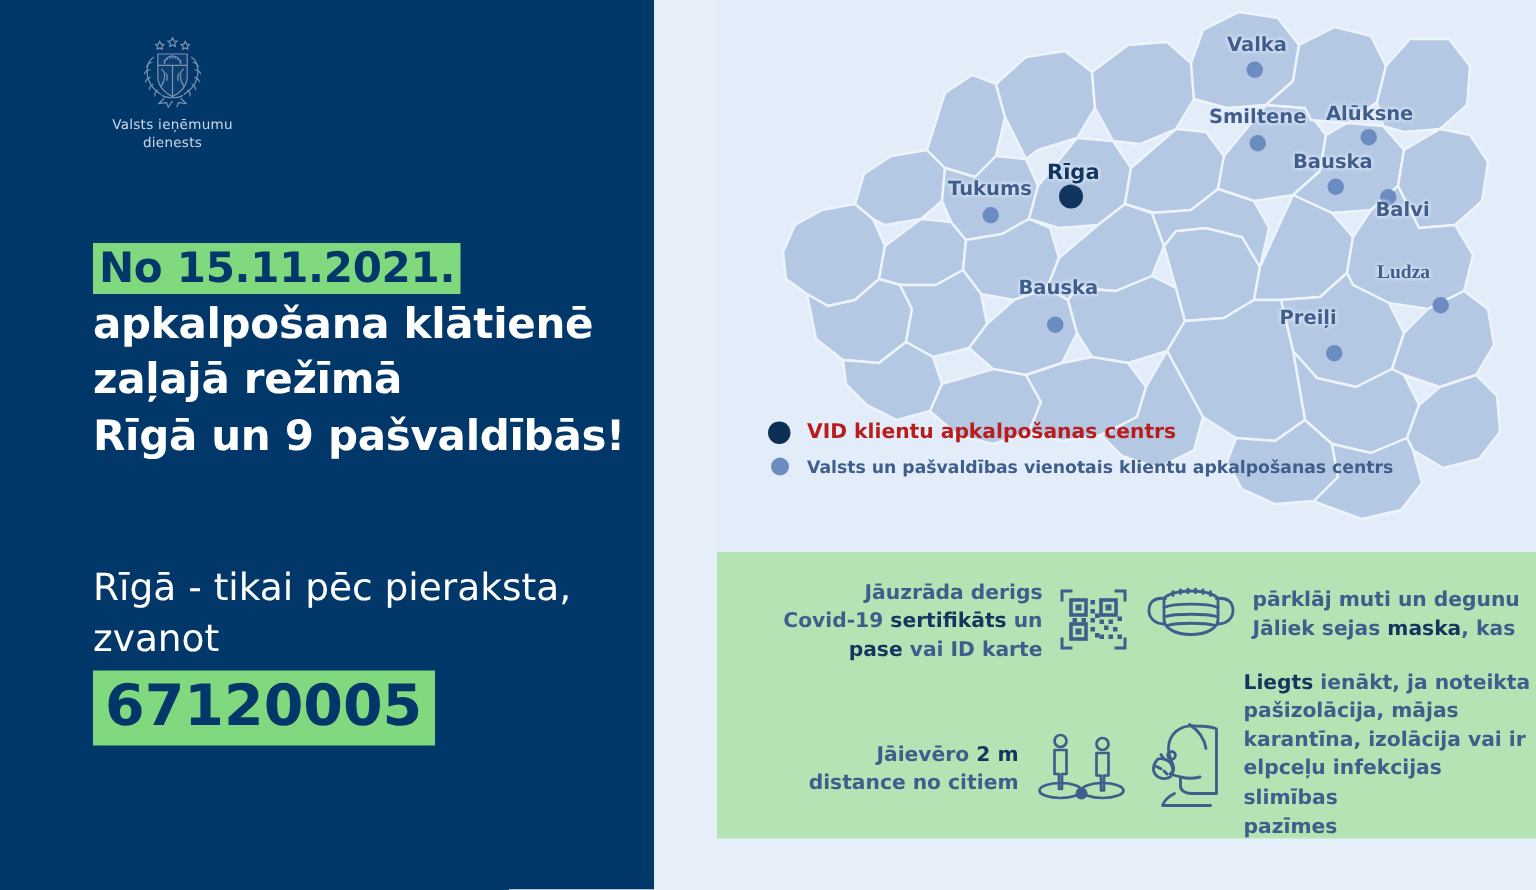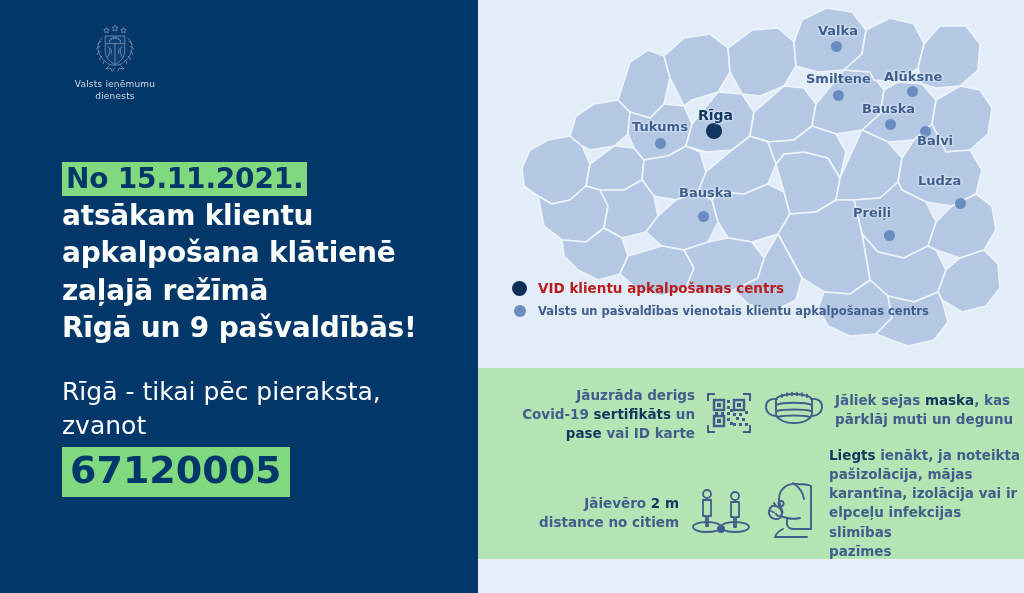--- a/index.html
+++ b/index.html
@@ -6,21 +6,21 @@
   html,body{margin:0;padding:0;}
   body{
     width:1024px;height:593px;overflow:hidden;
     font-family:"DejaVu Sans","Liberation Sans",sans-serif;
     background:#e6eefa;
   }
   #poster{position:relative;width:1024px;height:593px;overflow:hidden;}
 
   
   .panel-left{
-    position:absolute;left:0;top:0;width:478px;height:593px;
+    position:absolute;left:0;top:0;width:436px;height:593px;
     background:#023869;
   }
   .panel-map{
     position:absolute;left:478px;top:0;width:546px;height:368px;
     background:#e3ecf9;
     overflow:hidden;
   }
   .panel-green{
     position:absolute;left:478px;top:368px;width:546px;height:191px;
     background:#b4e4b4;
@@ -178,21 +178,20 @@
         </g>
       </svg>
       <div class="logo-text">
         <div>Valsts ieņēmumu</div>
         <div>dienests</div>
       </div>
     </div>
 
     <div class="headline">
       <span class="ln"><span class="hl-solid">No 15.11.2021.</span></span>
-      <span class="ln">atsākam klientu</span>
       <span class="ln">apkalpošana klātienē</span>
       <span class="ln"><span class="hl-underline"><span>zaļajā režīmā</span></span></span>
       <span class="ln">Rīgā un 9 pašvaldībās!</span>
     </div>
 
     <div class="subhead">
       <span class="ln">Rīgā - tikai pēc pieraksta,</span>
       <span class="ln">zvanot</span>
     </div>
 
@@ -256,21 +255,21 @@
       <div class="city-label" style="left: 818px; top: 23px;">Valka</div>
       <div class="city-dot" style="left: 832.5px; top: 89.5px; width: 11px; height: 11px;"></div>
       <div class="city-label" style="left: 806px; top: 71px;">Smiltene</div>
       <div class="city-dot" style="left: 906.5px; top: 85.5px; width: 11px; height: 11px;"></div>
       <div class="city-label" style="left: 884px; top: 69px;">Alūksne</div>
       <div class="city-dot" style="left: 884.5px; top: 118.5px; width: 11px; height: 11px;"></div>
       <div class="city-label" style="left: 862px; top: 101px;">Bauska</div>
       <div class="city-dot" style="left: 919.5px; top: 125.5px; width: 11px; height: 11px;"></div>
       <div class="city-label" style="left: 917px; top: 133px;">Balvi</div>
       <div class="city-dot" style="left: 954.5px; top: 197.5px; width: 11px; height: 11px;"></div>
-      <div class="city-label" style="left: 918px; top: 173px;">Ludza</div>
+      <div class="city-label" style="left: 918px; top: 173px; font-family: Liberation Serif, serif;">Ludza</div>
       <div class="city-dot" style="left: 883.5px; top: 229.5px; width: 11px; height: 11px;"></div>
       <div class="city-label" style="left: 853px; top: 205px;">Preiļi</div>
       <div class="city-dot" style="left: 654.5px; top: 137.5px; width: 11px; height: 11px;"></div>
       <div class="city-label" style="left: 632px; top: 119px;">Tukums</div>
       <div class="city-dot" style="left: 697.5px; top: 210.5px; width: 11px; height: 11px;"></div>
       <div class="city-label" style="left: 679px; top: 185px;">Bauska</div>
       <div class="city-dot major" style="left: 706px; top: 123px; width: 16px; height: 16px;"></div>
       <div class="city-label major" style="left: 698px; top: 107px;">Rīga</div>
     </div>
 
@@ -337,22 +336,22 @@
             <path d="M48 13 C56 12 59 16 59 21 C59 26 55 30 49 30"></path>
             <path d="M13 14 C13 11 20 8 31 8 C42 8 49 11 49 14 L49 27 C49 33 41 37 31 37 C21 37 13 33 13 27 Z"></path>
             <path d="M13 19 C20 16 42 16 49 19"></path>
             <path d="M14 25 C21 23 41 23 48 25"></path>
             <path d="M15 31 C22 29 40 29 47 31"></path>
             <path d="M19 11 l0 -2.5M24 9.7 l0 -2.5M29 9.2 l0 -2.5M34 9.2 l0 -2.5M39 9.7 l0 -2.5M44 11 l0 -2.5"></path>
           </g>
         </svg>
       </span>
       <div class="g-text">
+          <div><span>pārklāj muti un degunu</span></div>
           <div><span>Jāliek sejas </span><b>maska</b><span>, kas</span></div>
-          <div><span>pārklāj muti un degunu</span></div>
         </div>
     </div>
 
     <div class="g-item item-dist">
       <div class="g-text right">
           <div><span>Jāievēro </span><b>2 m</b></div>
           <div><span>distance no citiem</span></div>
         </div>
       <span class="g-icon">
         <svg width="64" height="50" viewBox="0 0 64 50">

